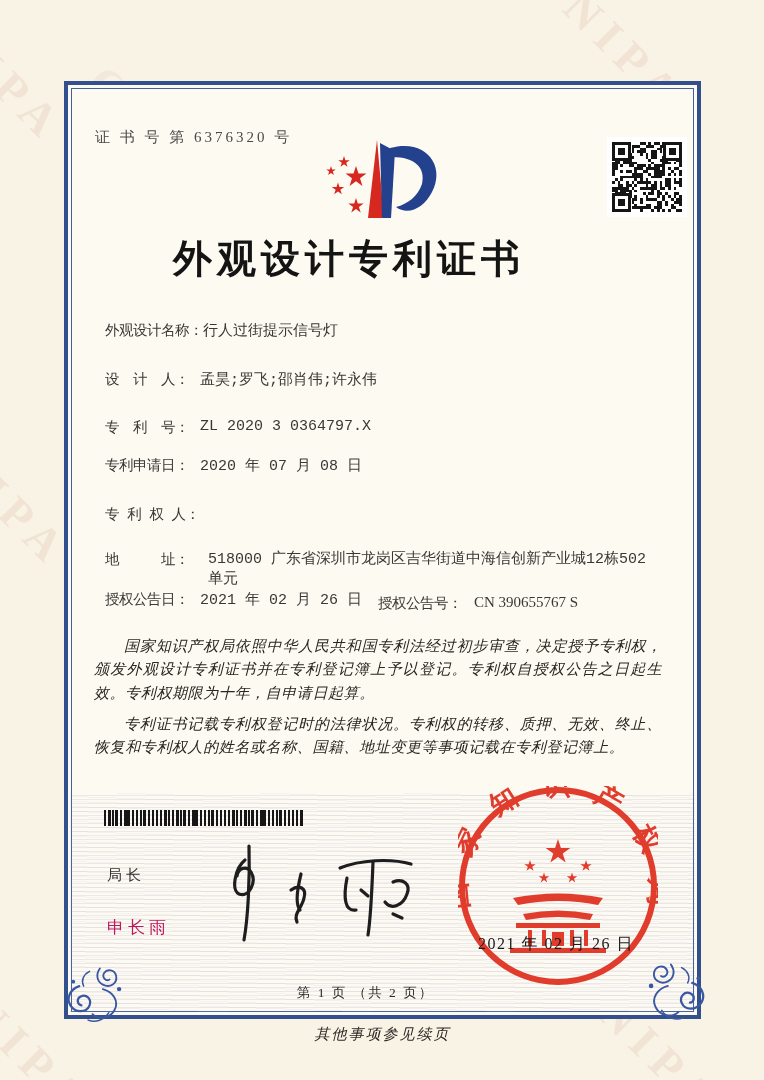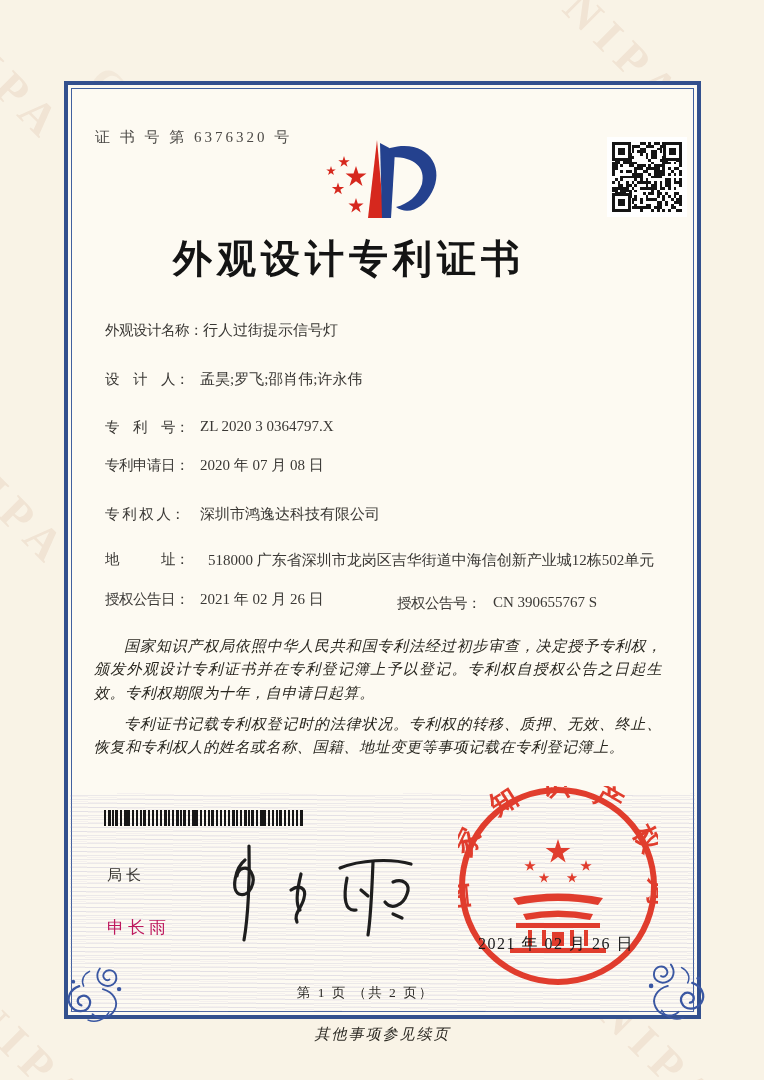--- a/index.html
+++ b/index.html
@@ -32,25 +32,25 @@
   .qr-cells i{display:block;}
   .qr-cells i.on{background:#151515;}
   .qf{position:absolute;width:19px;height:19px;border:3px solid #151515;background:#fff;box-sizing:border-box;}
   .qf::after{content:"";position:absolute;left:3px;top:3px;width:7px;height:7px;background:#151515;}
   .qf.tl{left:5px;top:5px}.qf.tr{right:5px;top:5px}.qf.bl{left:5px;bottom:5px}
 
   .title{position:absolute;left:64px;top:232px;width:570px;text-align:center;
          font-size:39px;font-weight:bold;color:#141414;letter-spacing:5px;}
 
   
-  .row{position:absolute;left:105px;display:flex;font-size:15px;color:#3a3835;}
+  .row{position:absolute;left:105px;display:flex;font-size:15px;color:#3a3835;font-family:Liberation Mono, monospace;}
   .row .lab{flex:0 0 95px;font-size:14.5px;letter-spacing:-0.5px;white-space:nowrap;color:#3a3835;}
   .row .val{white-space:pre-wrap;}
   .row.addr .val{width:452px;line-height:20px;margin-left:8px;}
-  .grant2{position:absolute;left:378px;display:flex;font-size:15px;color:#3a3835;margin-left:19px;}
+  .grant2{position:absolute;left:378px;display:flex;font-size:15px;color:#3a3835;}
   .grant2 .lab{flex:0 0 96px;font-size:14.5px;letter-spacing:-0.5px;}
 
   
   .paras{position:absolute;left:86px;top:627px;width:584px;text-align:justify;}
   .paras p{margin:8px;font-style:italic;font-size:15px;line-height:23.3px;
            letter-spacing:0.6px;color:#28261f;text-indent:2em;}
 
   
   .barcode{position:absolute;left:104px;top:810px;width:200px;height:16px;
     background:
@@ -754,21 +754,20 @@
   <div class="row" style="top:418px">
     <span class="lab">专　利　号：</span>
     <span class="val">ZL 2020 3 0364797.X</span>
   </div>
   <div class="row" style="top:456px">
     <span class="lab">专利申请日：</span>
     <span class="val">2020 年 07 月 08 日</span>
   </div>
   <div class="row" style="top:505px">
     <span class="lab">专 利 权 人：</span>
-    <span class="val">深圳市鸿逸达科技有限公司</span>
   </div>
   <div class="row addr" style="top:550px">
     <span class="lab">地　　　址：</span>
     <span class="val">518000 广东省深圳市龙岗区吉华街道中海信创新产业城12栋502单元</span>
   </div>
   <div class="row" style="top:590px">
     <span class="lab">授权公告日：</span>
     <span class="val">2021 年 02 月 26 日</span>
   </div>
   <div class="grant2" style="top:594px">

